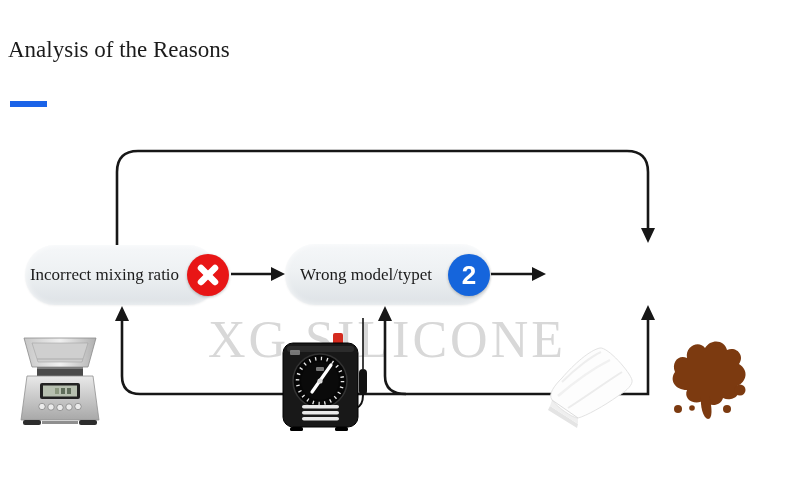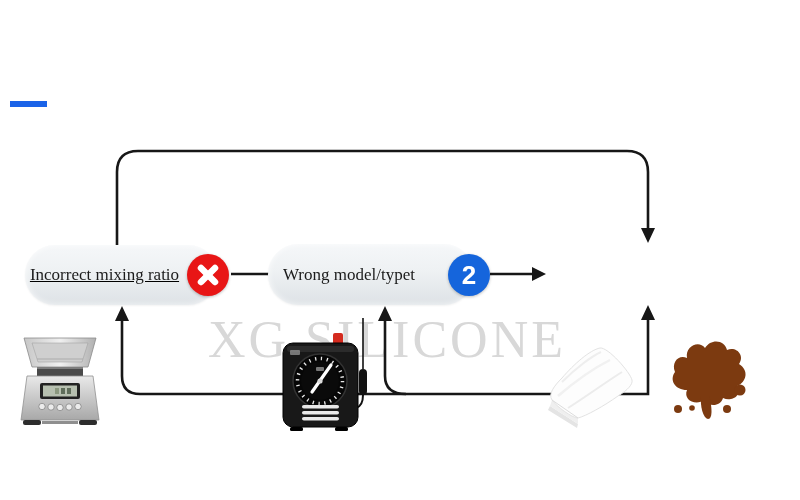--- a/index.html
+++ b/index.html
@@ -19,43 +19,44 @@
   svg.arrows{position:absolute;left:0;top:0;z-index:2;}
   .flow-line{fill:none;stroke:var(--arrow);stroke-width:2.6;}
   .flow-head{fill:var(--arrow);stroke:none;}
 
   
   .pill{position:absolute;height:60px;border-radius:31px;z-index:3;
         background:linear-gradient(180deg,#f5f7f9 0%,var(--pill-bg) 45%,var(--pill-edge) 100%);
         box-shadow:0 1px 2px rgba(0,0,0,.05), inset 0 0 6px rgba(255,255,255,.8);
         display:flex;align-items:center;justify-content:center;}
   .pill-label{font-size:17px;color:var(--text);white-space:nowrap;}
-  .pill1{left:25px;top:245px;width:193px;text-decoration:underline;}
+  .pill1{left:25px;top:245px;width:193px;}
   .pill1 .pill-label{padding-right:34px;}
-  .pill2{left:268px;top:244px;width:206px;height:61px;}
+  .pill2{left:285px;top:244px;width:206px;height:61px;}
   .pill2 .pill-label{padding-right:44px;}
   .pill3{left:548px;top:245px;width:207px;}
 
   .badge{position:absolute;width:42px;height:42px;border-radius:50%;z-index:4;
          display:flex;align-items:center;justify-content:center;
          box-shadow:0 1px 3px rgba(0,0,0,.25);}
   .badge-red{left:187px;top:254px;background:var(--error-red);}
   .badge-blue{left:448px;top:254px;background:var(--badge-blue);}
   .badge-num{font-family:"Liberation Sans","DejaVu Sans",sans-serif;font-weight:bold;
          font-size:26px;color:#fff;line-height:1;}
 
   .img{position:absolute;z-index:3;}
   .stain-fill{fill:var(--stain-brown);}
 </style>
 </head>
 <body>
 
 <div class="canvas">
 
   <div class="title">
+    <div>Analysis of the Reasons</div>
   </div>
   <div class="title-underline"></div>
 
   <div class="watermark">XG SILICONE</div>
 
   <svg class="arrows" width="800" height="500" viewBox="0 0 800 500">
     <path class="flow-line" d="M117,246 L117,172 Q117,151 138,151 L627,151 Q648,151 648,172 L648,229"></path>
     <polygon class="flow-head" points="648,243 641,228 655,228"></polygon>
     <path class="flow-line" d="M231,274 L271,274"></path>
     <polygon class="flow-head" points="285,274 271,267 271,281"></polygon>

